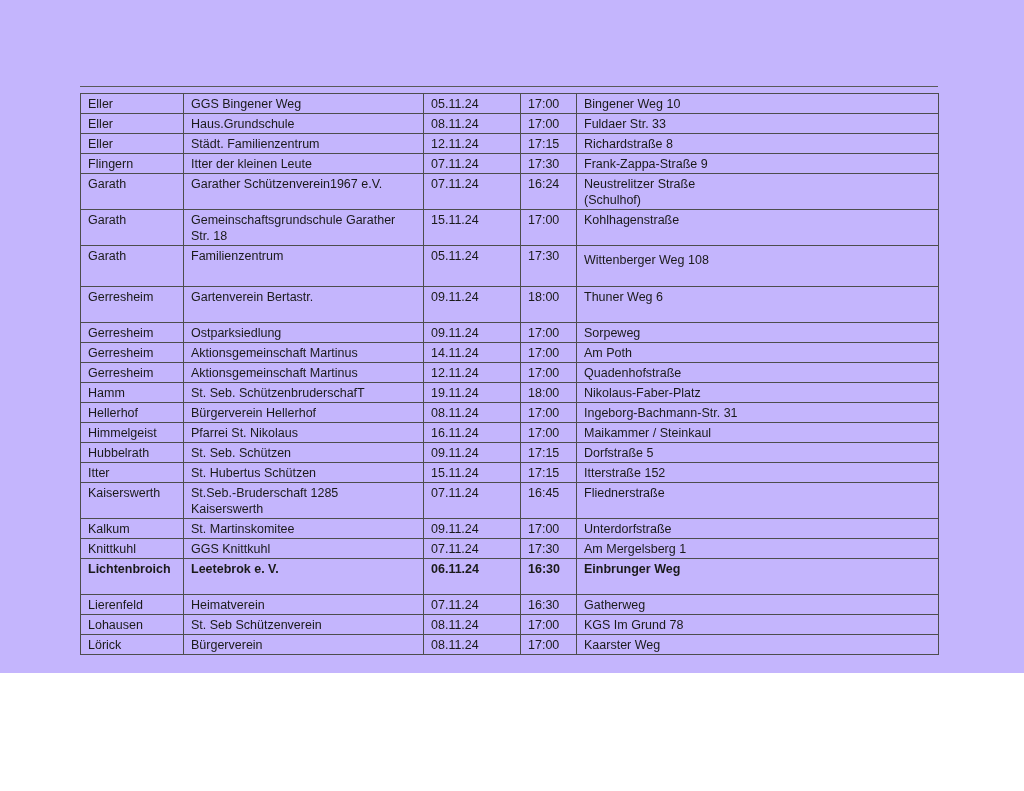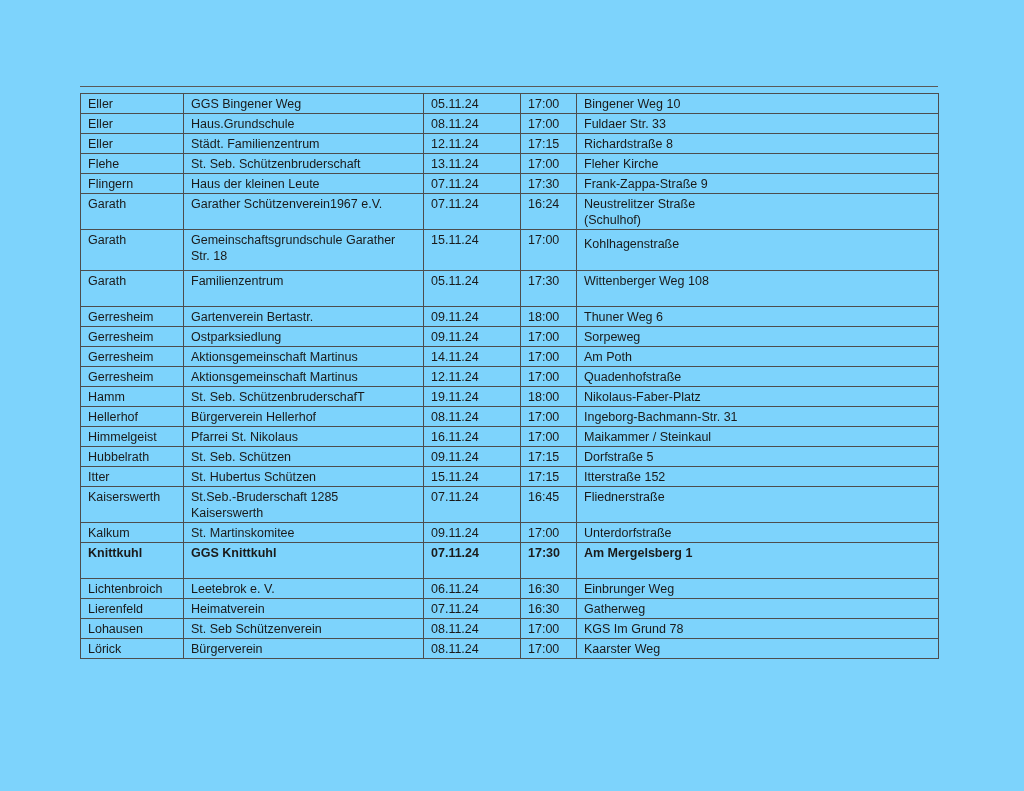--- a/index.html
+++ b/index.html
@@ -9,22 +9,22 @@
   }
   body {
     width: 1024px;
     height: 791px;
     font-family: "Liberation Sans", sans-serif;
     -webkit-font-smoothing: antialiased;
   }
   .page {
     position: relative;
     width: 1024px;
-    height: 791px;
-    background: #7dd3fc;
+    height: 673px;
+    background: #c4b5fd;
     overflow: hidden;
   }
   
   .top-rule {
     position: absolute;
     left: 80px;
     top: 86px;
     width: 858px;
     height: 1px;
     background: #595959;
@@ -86,29 +86,22 @@
           <td class="col-address">Fuldaer Str. 33</td>
         </tr>
         <tr>
           <td class="col-district">Eller</td>
           <td class="col-organization">Städt. Familienzentrum</td>
           <td class="col-date">12.11.24</td>
           <td class="col-time">17:15</td>
           <td class="col-address">Richardstraße 8</td>
         </tr>
         <tr>
-          <td class="col-district">Flehe</td>
-          <td class="col-organization">St. Seb. Schützenbruderschaft</td>
-          <td class="col-date">13.11.24</td>
-          <td class="col-time">17:00</td>
-          <td class="col-address">Fleher Kirche</td>
-        </tr>
-        <tr>
           <td class="col-district">Flingern</td>
-          <td class="col-organization">Haus der kleinen Leute</td>
+          <td class="col-organization">Itter der kleinen Leute</td>
           <td class="col-date">07.11.24</td>
           <td class="col-time">17:30</td>
           <td class="col-address">Frank-Zappa-Straße 9</td>
         </tr>
         <tr>
           <td class="col-district">Garath</td>
           <td class="col-organization">Garather Schützenverein1967 e.V.</td>
           <td class="col-date">07.11.24</td>
           <td class="col-time">16:24</td>
           <td class="col-address">Neustrelitzer Straße

